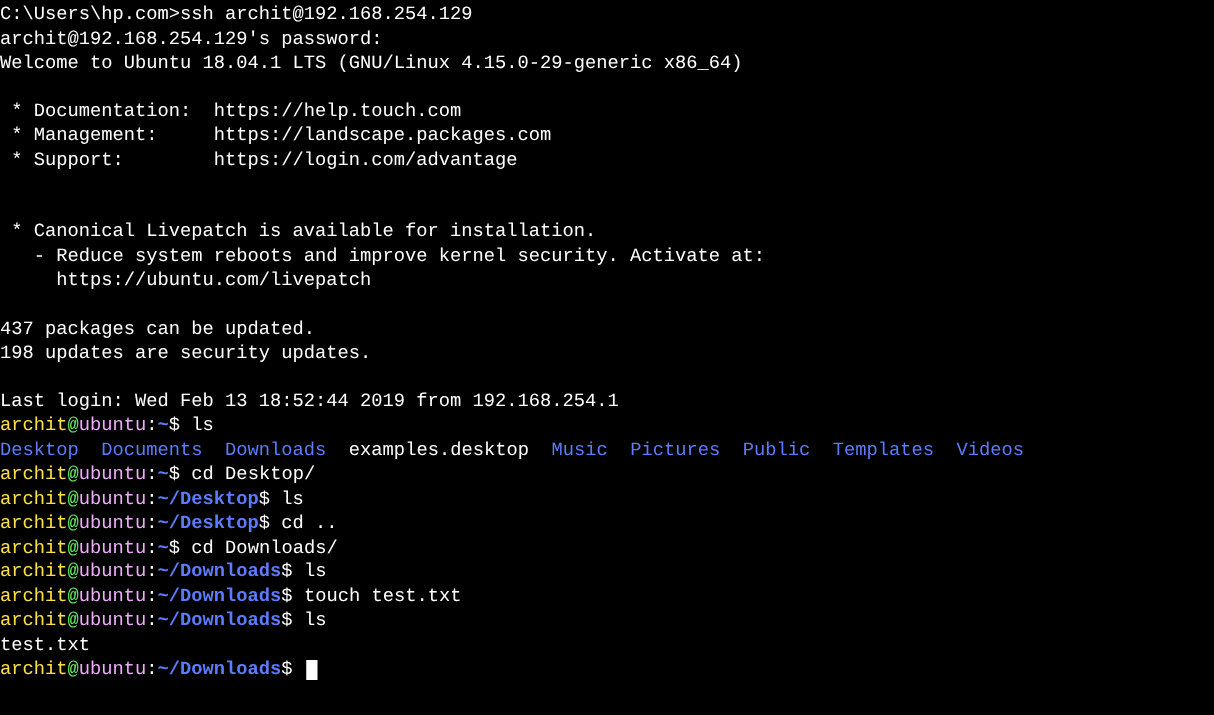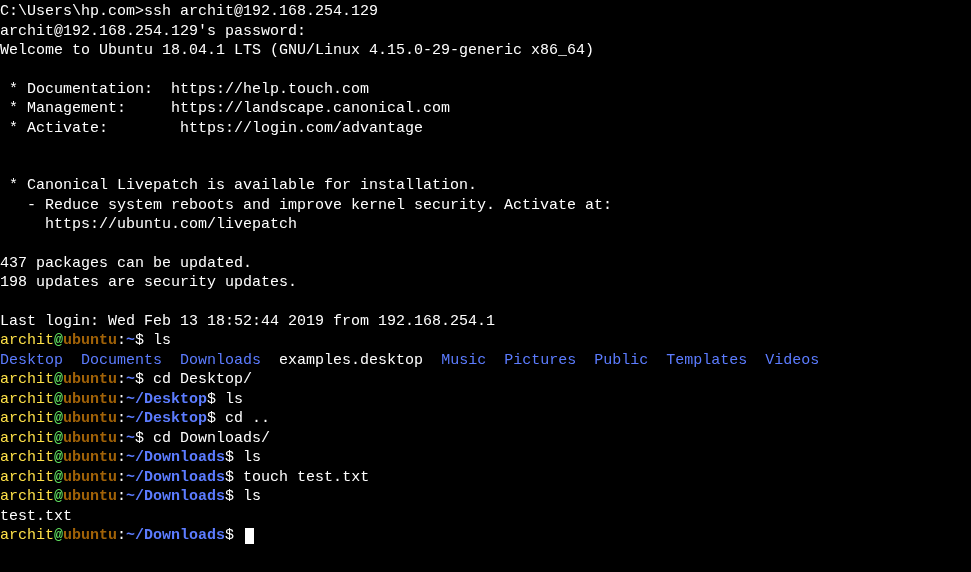--- a/index.html
+++ b/index.html
@@ -25,42 +25,42 @@
     .bold { font-weight: normal; }
     .cursor {
       display: inline-block;
       width: 9px;
       height: 16px;
       background: #fff;
       vertical-align: text-bottom;
       margin-left: 2px;
     }
     .prompt-user { color: #fde047; font-weight: normal; }
-    .prompt-host { color: #a16207; font-weight: bold; }
+    .prompt-host { color: #f0abfc; font-weight: normal; }
     .prompt-at { color: #5fdf5f; font-weight: bold; }
     .prompt-colon { color: #fff; }
     .prompt-path { color: #5c7cff; font-weight: bold; }
     .prompt-dollar { color: #fff; }
   </style>
 </head>
 <body>
 
 <div class="terminal">
 
   <div class="line"><span>C:\Users\hp.com&gt;</span><span>ssh archit@192.168.254.129</span></div>
 
   <div class="line">archit@192.168.254.129's password:</div>
 
   <div class="line">Welcome to Ubuntu 18.04.1 LTS (GNU/Linux 4.15.0-29-generic x86_64)</div>
 
   <div class="line"></div>
 
   <div class="line"><span> * Documentation:  </span><span>https://help.touch.com</span></div>
-  <div class="line"><span> * Management:     </span><span>https://landscape.canonical.com</span></div>
-  <div class="line"><span> * Activate:        </span><span>https://login.com/advantage</span></div>
+  <div class="line"><span> * Management:     </span><span>https://landscape.packages.com</span></div>
+  <div class="line"><span> * Support:        </span><span>https://login.com/advantage</span></div>
 
   <div class="line"></div>
   <div class="line"></div>
 
   <div class="line"> * Canonical Livepatch is available for installation.</div>
   <div class="line">   - Reduce system reboots and improve kernel security. Activate at:</div>
   <div class="line">     https://ubuntu.com/livepatch</div>
 
   <div class="line"></div>
 

